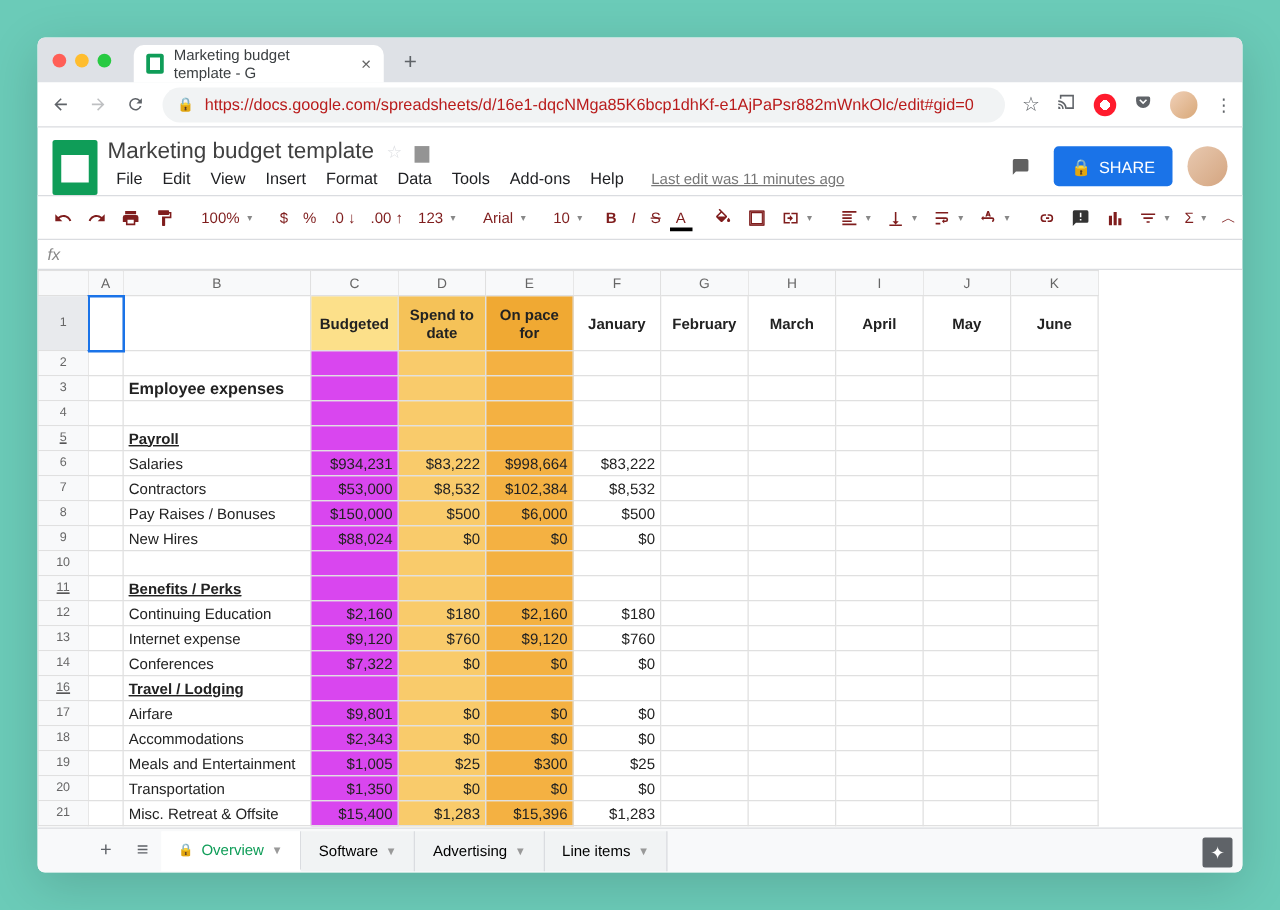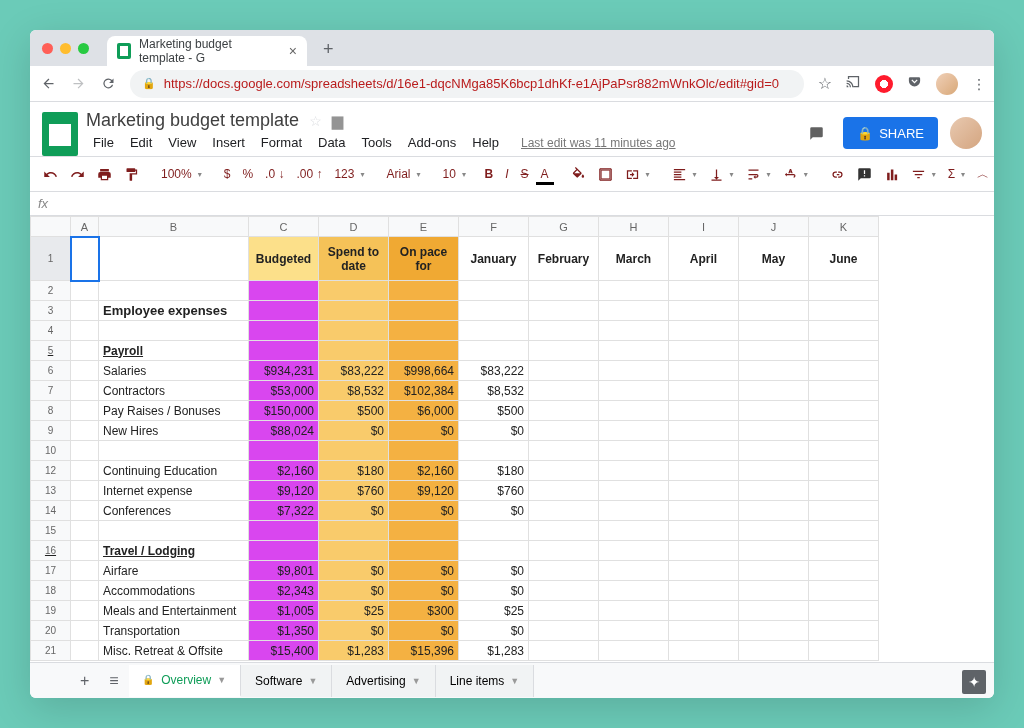--- a/index.html
+++ b/index.html
@@ -430,20 +430,34 @@
   <td class="col-cde c-c"></td>
   <td class="col-cde c-d"></td>
   <td class="col-cde c-e"></td>
   <td class="col-m"></td>
   <td class="col-m"></td>
   <td class="col-m"></td>
   <td class="col-m"></td>
   <td class="col-m"></td>
   <td class="col-m"></td>
           </tr>
+          <tr class="subhead">
+            <th class="row-hdr">11</th>
+  <td class="col-a"></td>
+  <td class="col-b subhead">Benefits / Perks</td>
+  <td class="col-cde c-c"></td>
+  <td class="col-cde c-d"></td>
+  <td class="col-cde c-e"></td>
+  <td class="col-m"></td>
+  <td class="col-m"></td>
+  <td class="col-m"></td>
+  <td class="col-m"></td>
+  <td class="col-m"></td>
+  <td class="col-m"></td>
+          </tr>
           <tr class="">
             <th class="row-hdr">12</th>
   <td class="col-a"></td>
   <td class="col-b ">Continuing Education</td>
   <td class="col-cde c-c">$2,160</td>
   <td class="col-cde c-d">$180</td>
   <td class="col-cde c-e">$2,160</td>
   <td class="col-m">$180</td>
   <td class="col-m"></td>
   <td class="col-m"></td>
@@ -466,34 +480,20 @@
   <td class="col-m"></td>
           </tr>
           <tr class="">
             <th class="row-hdr">14</th>
   <td class="col-a"></td>
   <td class="col-b ">Conferences</td>
   <td class="col-cde c-c">$7,322</td>
   <td class="col-cde c-d">$0</td>
   <td class="col-cde c-e">$0</td>
   <td class="col-m">$0</td>
-  <td class="col-m"></td>
-  <td class="col-m"></td>
-  <td class="col-m"></td>
-  <td class="col-m"></td>
-  <td class="col-m"></td>
-          </tr>
-          <tr class="">
-            <th class="row-hdr">15</th>
-  <td class="col-a"></td>
-  <td class="col-b "></td>
-  <td class="col-cde c-c"></td>
-  <td class="col-cde c-d"></td>
-  <td class="col-cde c-e"></td>
-  <td class="col-m"></td>
   <td class="col-m"></td>
   <td class="col-m"></td>
   <td class="col-m"></td>
   <td class="col-m"></td>
   <td class="col-m"></td>
           </tr>
           <tr class="subhead">
             <th class="row-hdr">16</th>
   <td class="col-a"></td>
   <td class="col-b subhead">Travel / Lodging</td>

